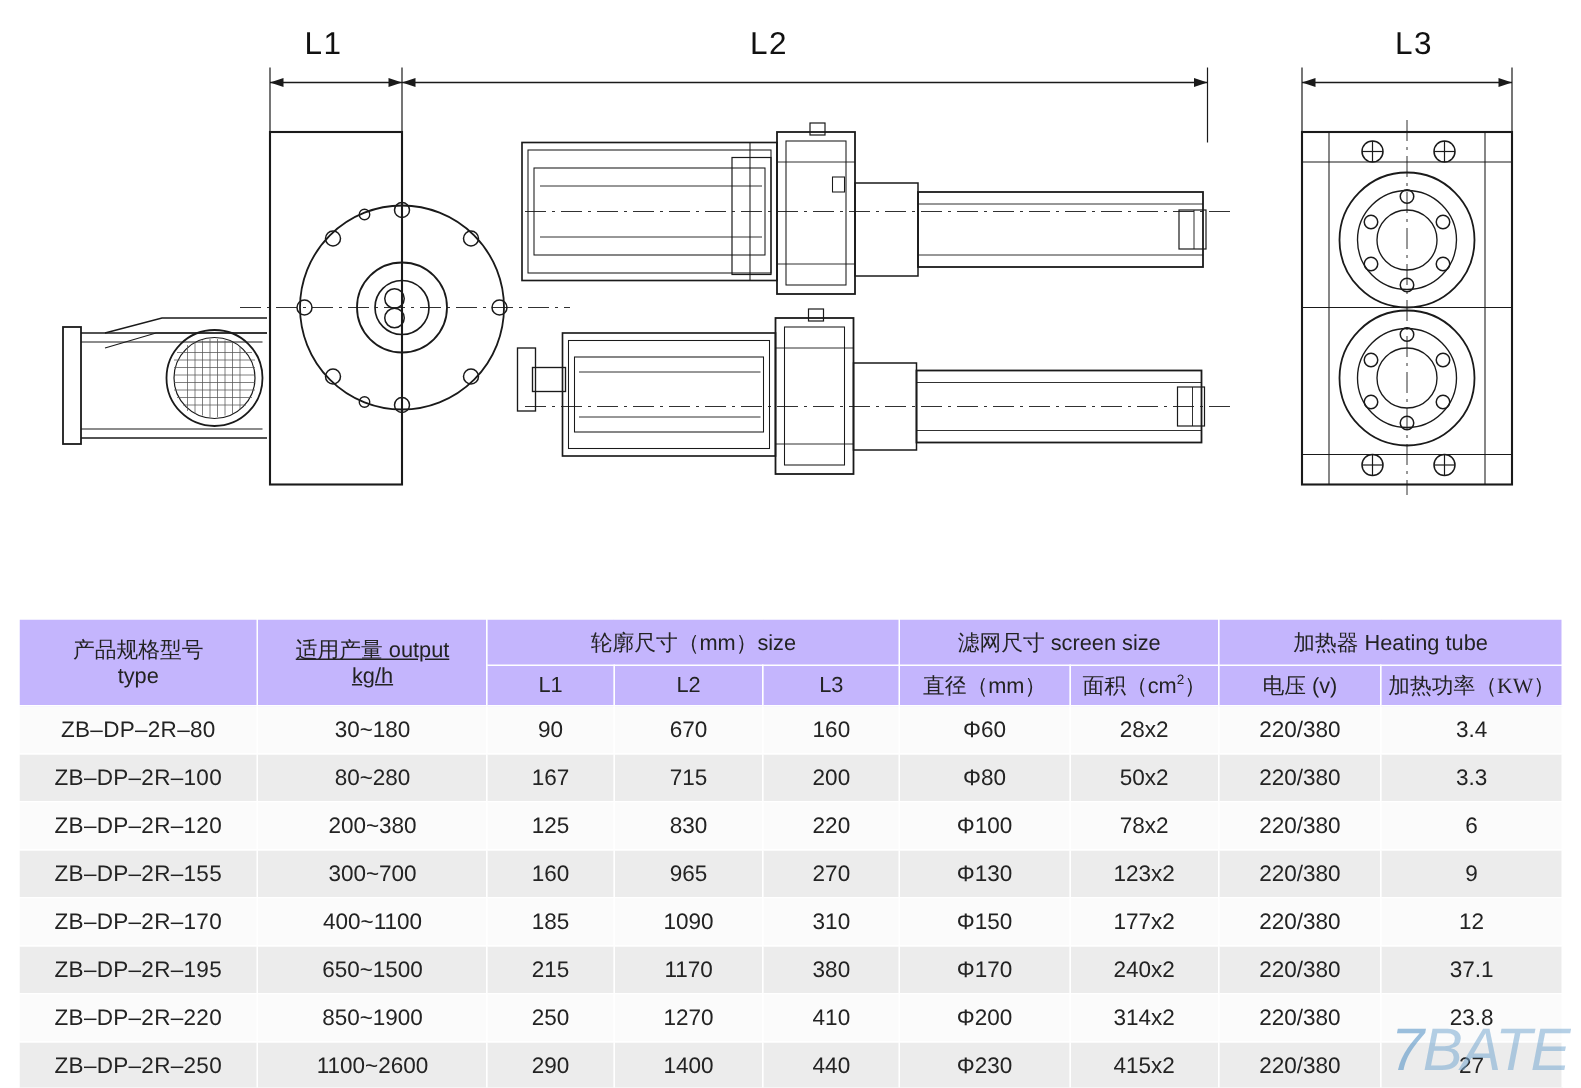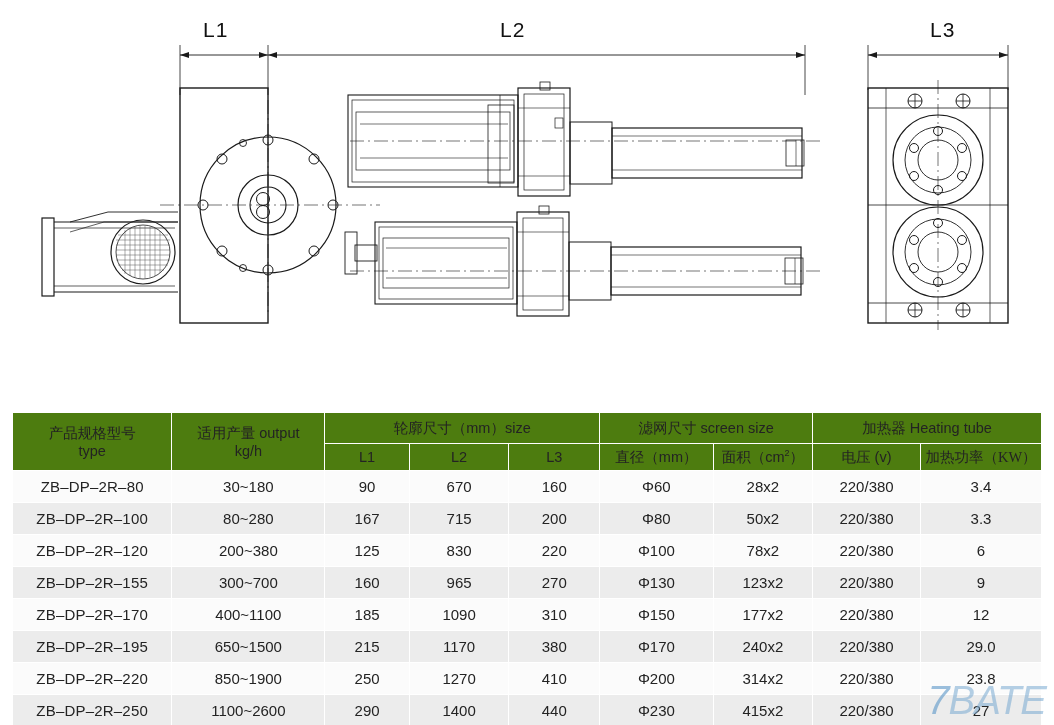--- a/index.html
+++ b/index.html
@@ -44,21 +44,21 @@
   }
   #spec-table th, #spec-table td {
     border: 1px solid #ffffff;
     text-align: center;
     vertical-align: middle;
     padding: 0;
     font-weight: normal;
     color: #232323;
   }
   #spec-table thead th {
-    background: #4d7c0f;
+    background: #c4b5fd;
     font-size: 14.5px;
     height: 26px;
   }
   #spec-table thead th.grouphead {
     height: 30px;
   }
   #spec-table tbody td {
     height: 31px;
     background: #efefef;
     font-size: 15px;
@@ -281,21 +281,21 @@
   </svg>
 </div>
 
 <table id="spec-table">
   <thead>
     <tr>
       <th rowspan="2" style="width:148px;">
         <div>产品规格型号</div>
         <div>type</div>
       </th>
-      <th rowspan="2" style="width:142px;">
+      <th rowspan="2" style="width:142px;text-decoration:underline;">
         <div>适用产量 output</div>
         <div>kg/h</div>
       </th>
       <th colspan="3" class="grouphead" style="width:250px;">轮廓尺寸（mm）size</th>
       <th colspan="2" class="grouphead" style="width:190px;">滤网尺寸 screen size</th>
       <th colspan="2" class="grouphead" style="width:200px;">加热器 Heating tube</th>
     </tr>
     <tr>
       <th style="width:78px;">L1</th>
       <th style="width:92px;">L2</th>
@@ -364,21 +364,21 @@
     </tr>
     <tr>
       <td class="model">ZB–DP–2R–195</td>
       <td>650~1500</td>
       <td>215</td>
       <td>1170</td>
       <td>380</td>
       <td>Φ170</td>
       <td>240x2</td>
       <td>220/380</td>
-      <td>29.0</td>
+      <td>37.1</td>
     </tr>
     <tr>
       <td class="model">ZB–DP–2R–220</td>
       <td>850~1900</td>
       <td>250</td>
       <td>1270</td>
       <td>410</td>
       <td>Φ200</td>
       <td>314x2</td>
       <td>220/380</td>

